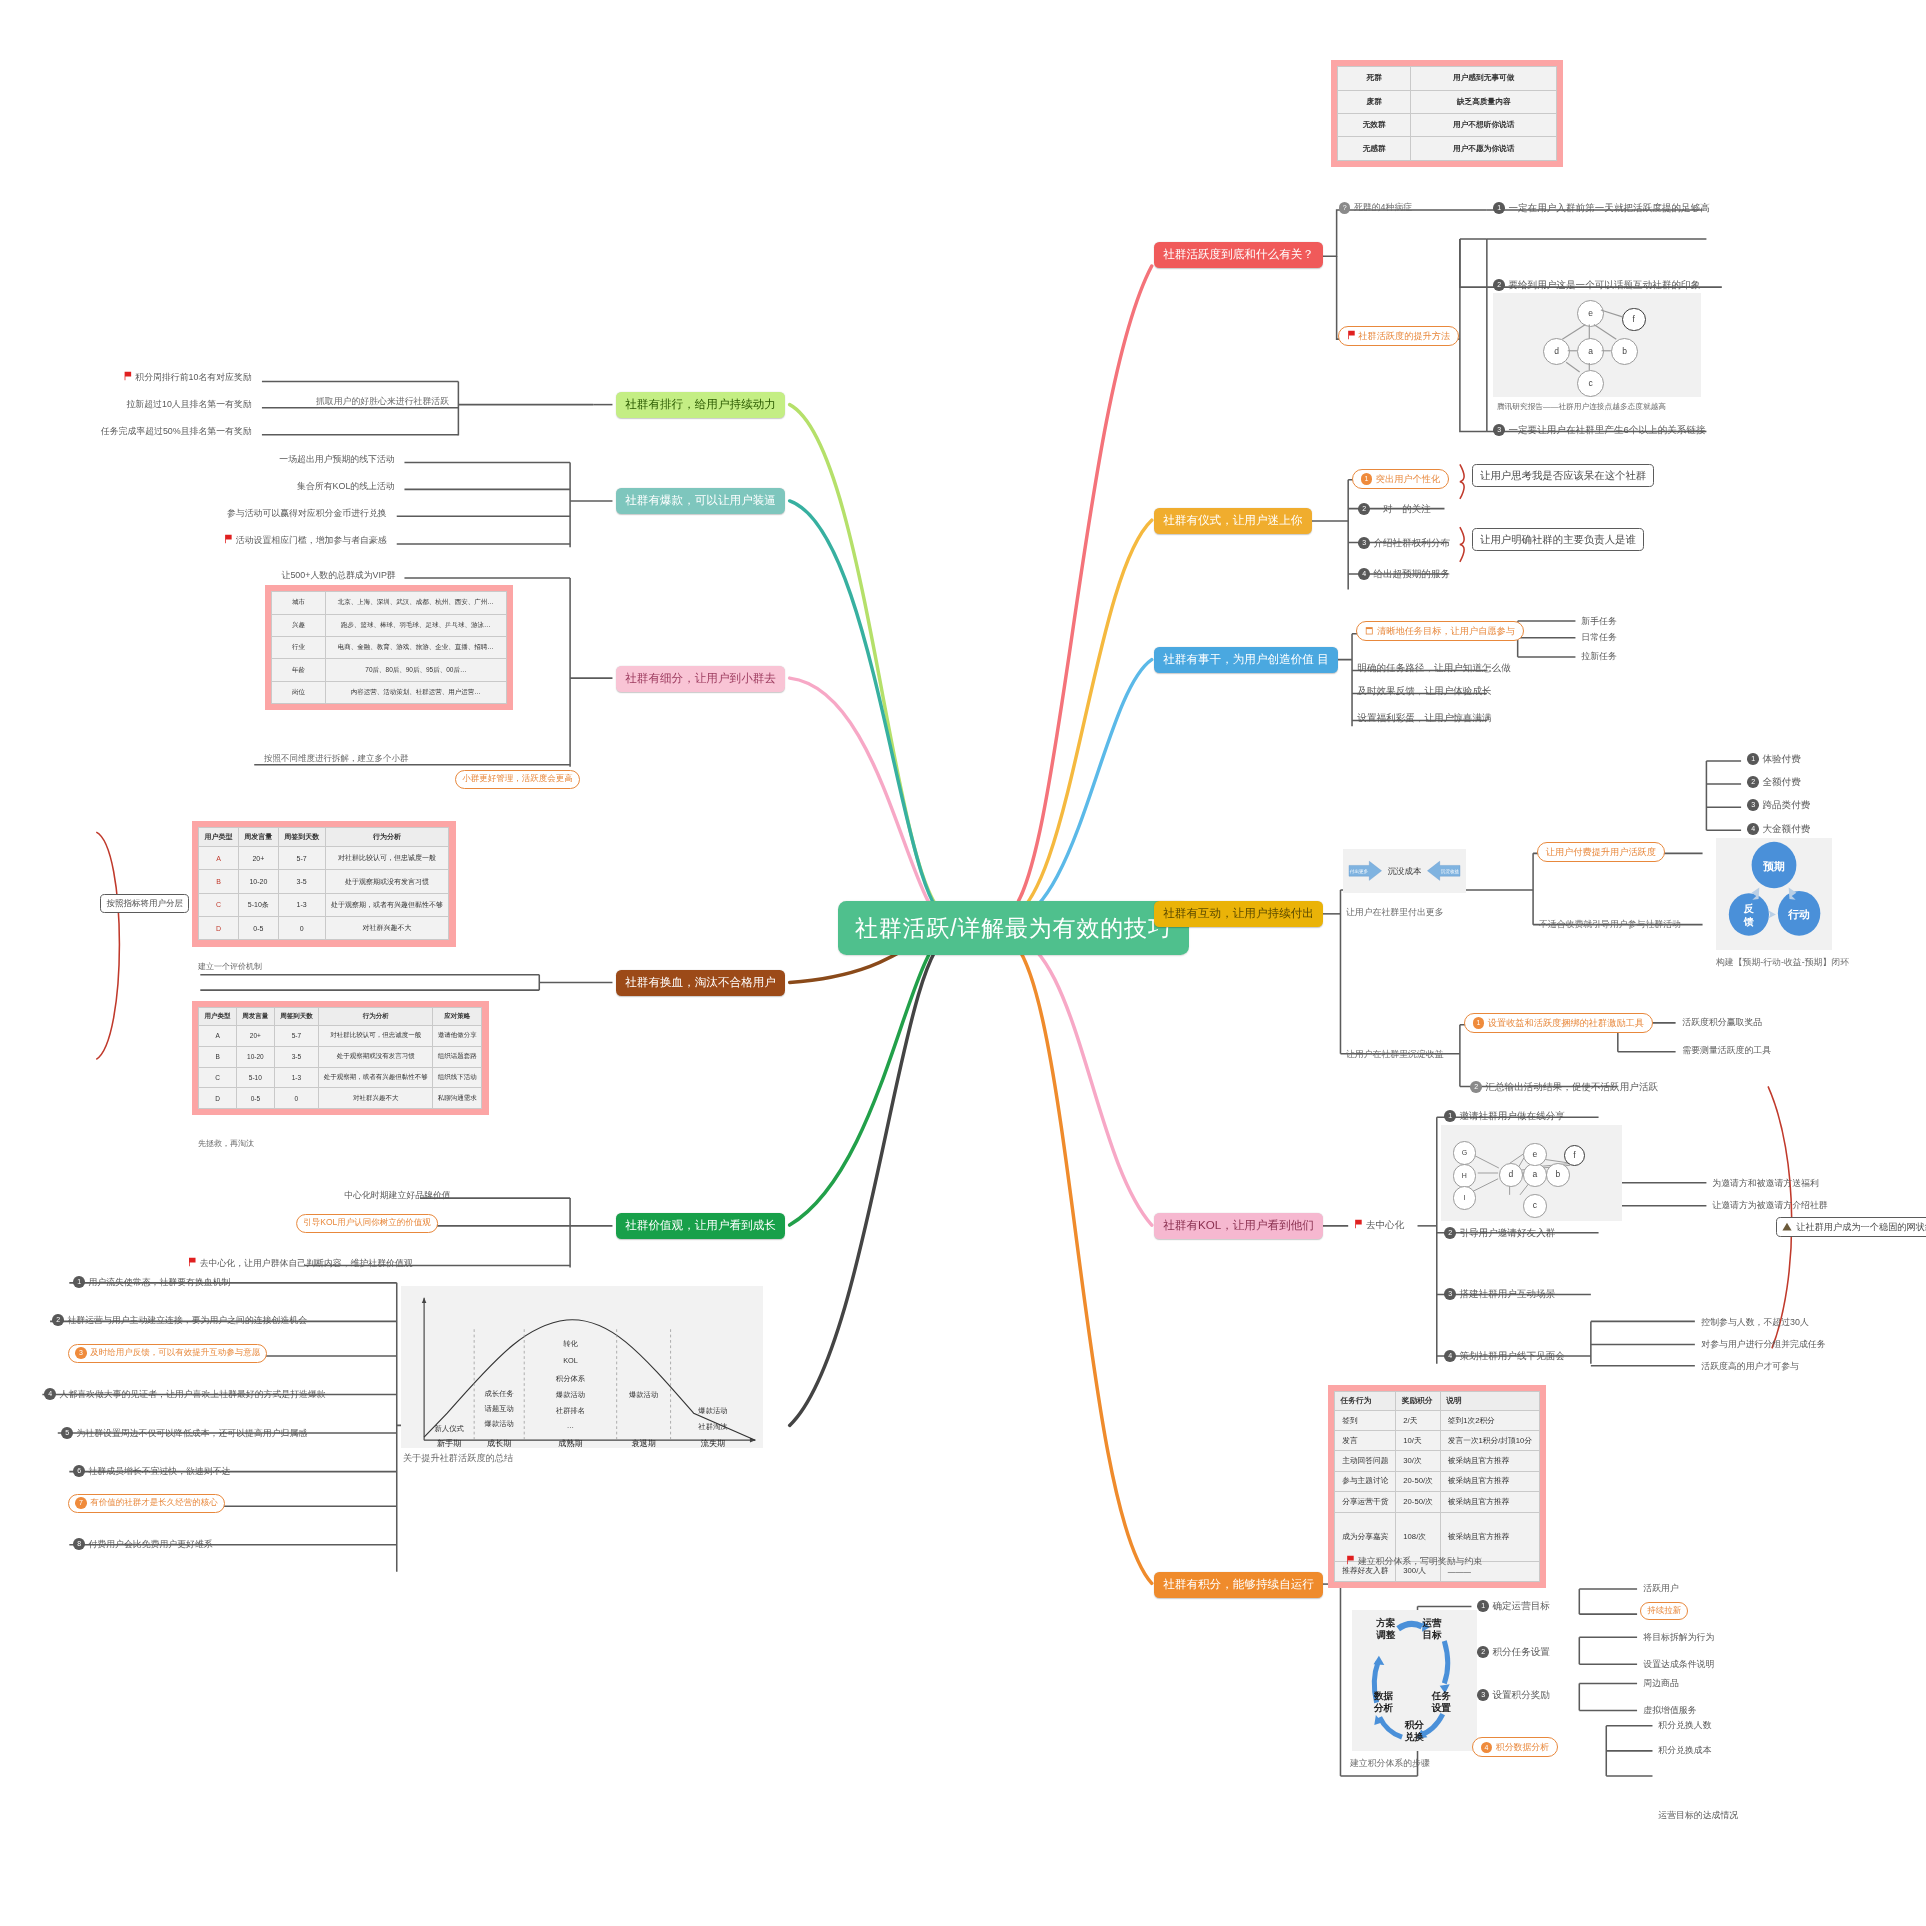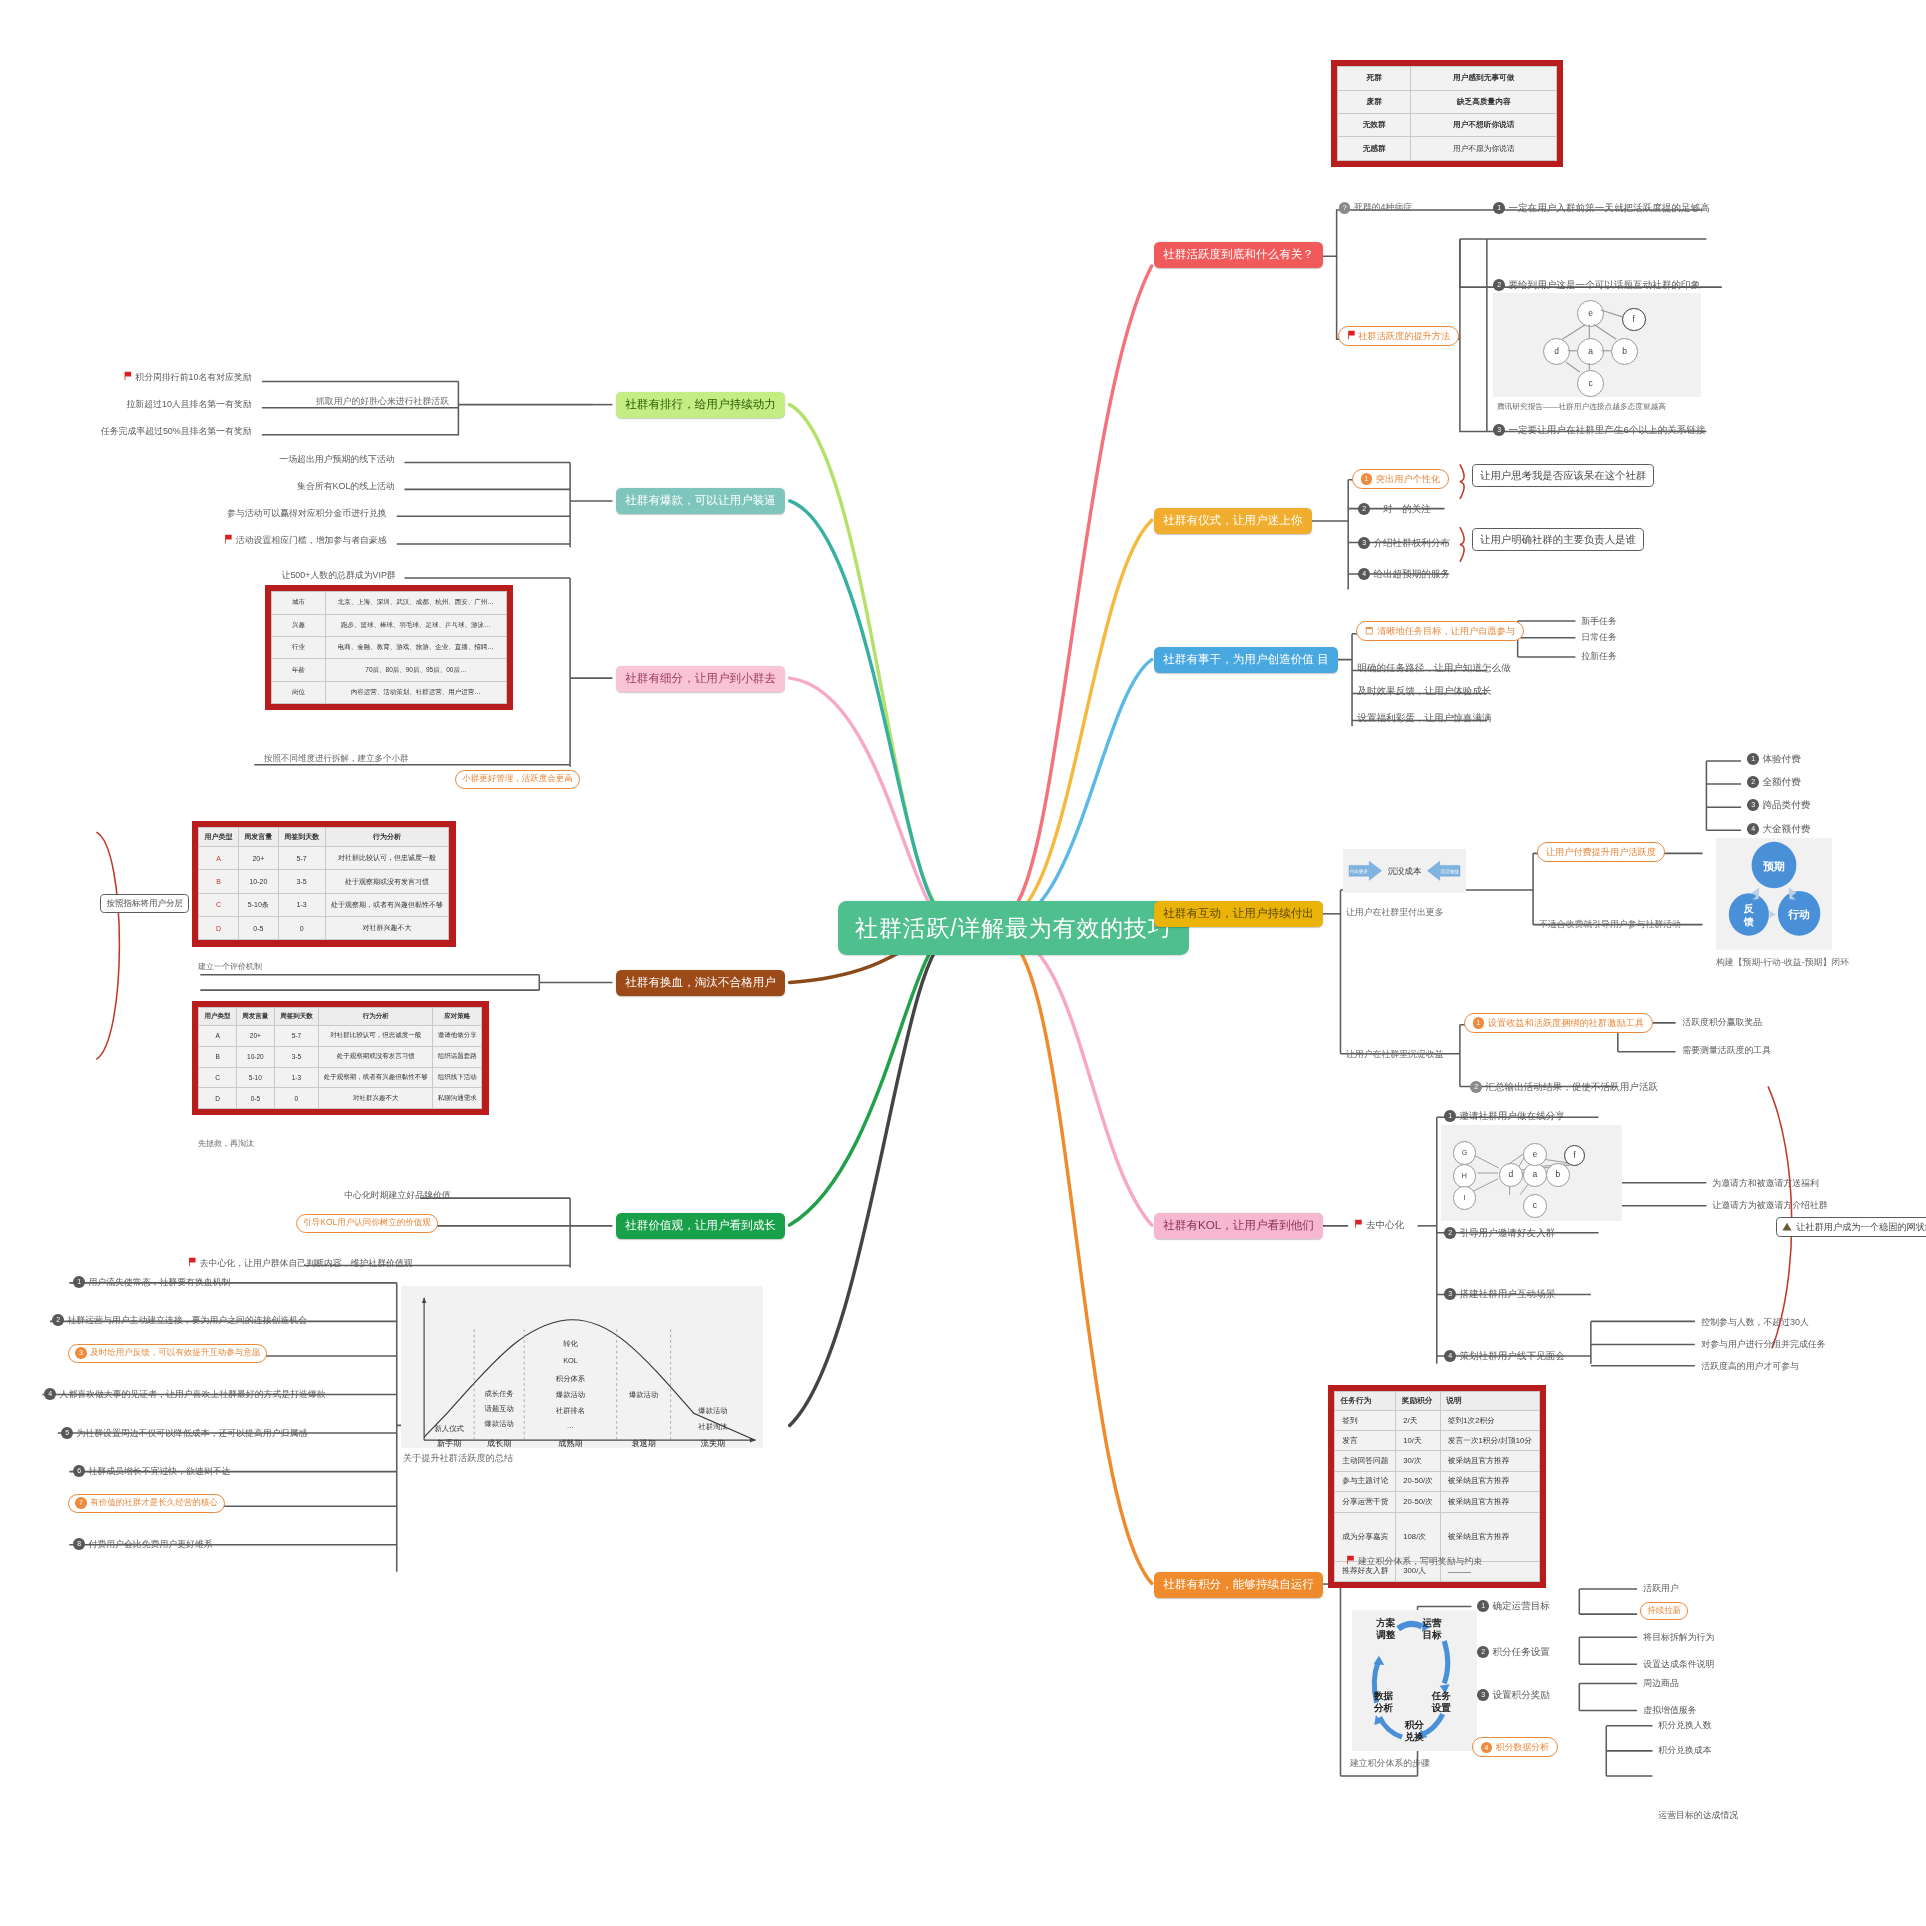--- a/index.html
+++ b/index.html
@@ -41,21 +41,21 @@
      border-radius:50%;background:#585858;color:#fff;font-size:7px;
      text-align:center;margin-right:3.5px;vertical-align:middle;
   }
   .num.q{background:#8a8a8a;}
   .num.orange{background:#ef8b3c;}
   .flagred{display:inline-block;margin-right:3.1px;vertical-align:middle;}
   .warn{display:inline-block;margin-right:3.9px;vertical-align:middle;}
   .calicon{display:inline-block;margin-right:3.9px;vertical-align:middle;}
 
   
-  .imgwrap{position:absolute;background:#b91c1c;padding:6.2px;}
+  .imgwrap{position:absolute;background:#fca5a5;padding:6.2px;}
   table.gt{border-collapse:collapse;background:#f2f2f2;font-size:7.7px;color:#333;}
   table.gt td,table.gt th{border:0.4px solid #c9c9c9;padding:3.9px 5.4px;text-align:center;font-weight:normal;}
   table.gt th{font-weight:bold;background:#ededed;}
   .reda{color:#c0392b;font-weight:bold;}
 
   .netbox{position:absolute;background:#f1f1f1;}
   .cir{position:absolute;border:0.8px solid #9a9a9a;border-radius:50%;
        background:#fff;text-align:center;font-size:8.5px;color:#444;}
   .cir.dark{border-color:#3b3b3b;}
 
@@ -265,21 +265,21 @@
           <tr>
             <td style="min-width: 58px; padding: 6.2px 7px; font-weight: bold;">废群</td>
             <td style="min-width: 131px; padding: 6.2px 7px; font-weight: bold;">缺乏高质量内容</td>
           </tr>
           <tr>
             <td style="min-width: 58px; padding: 6.2px 7px; font-weight: bold;">无效群</td>
             <td style="min-width: 131px; padding: 6.2px 7px; font-weight: bold;">用户不想听你说话</td>
           </tr>
           <tr>
             <td style="min-width: 58px; padding: 6.2px 7px; font-weight: bold;">无感群</td>
-            <td style="min-width: 131px; padding: 6.2px 7px; font-weight: normal; margin-top: 17px;">用户不愿为你说话</td>
+            <td style="min-width: 131px; padding: 6.2px 7px; font-weight: bold; margin-top: 17px;">用户不愿为你说话</td>
           </tr>
         </tbody>
   </table>
 </div>
 <div class="node leaf" style="left:1337px;top:200px;">
   <span class="num q">?</span><span>死群的4种病症</span>
 </div>
 
 <div class="node" style="left:1338px;top:326px;">
   <span class="pill">

